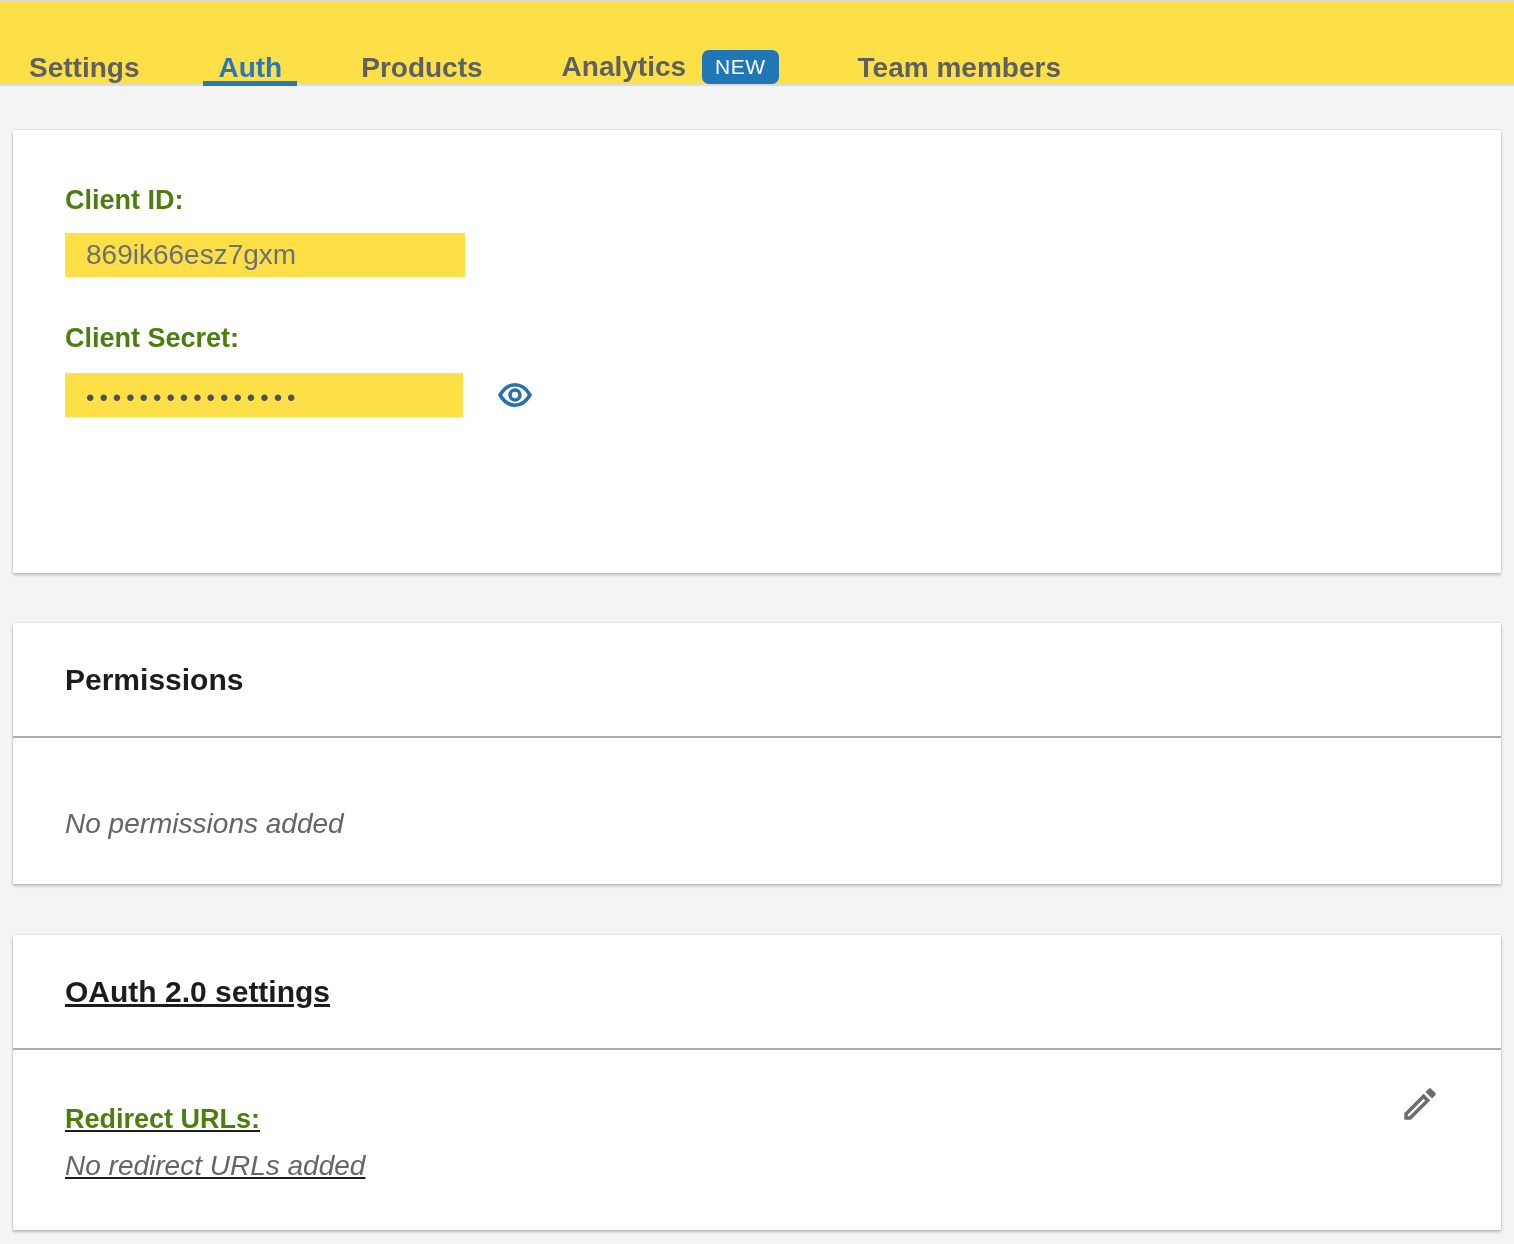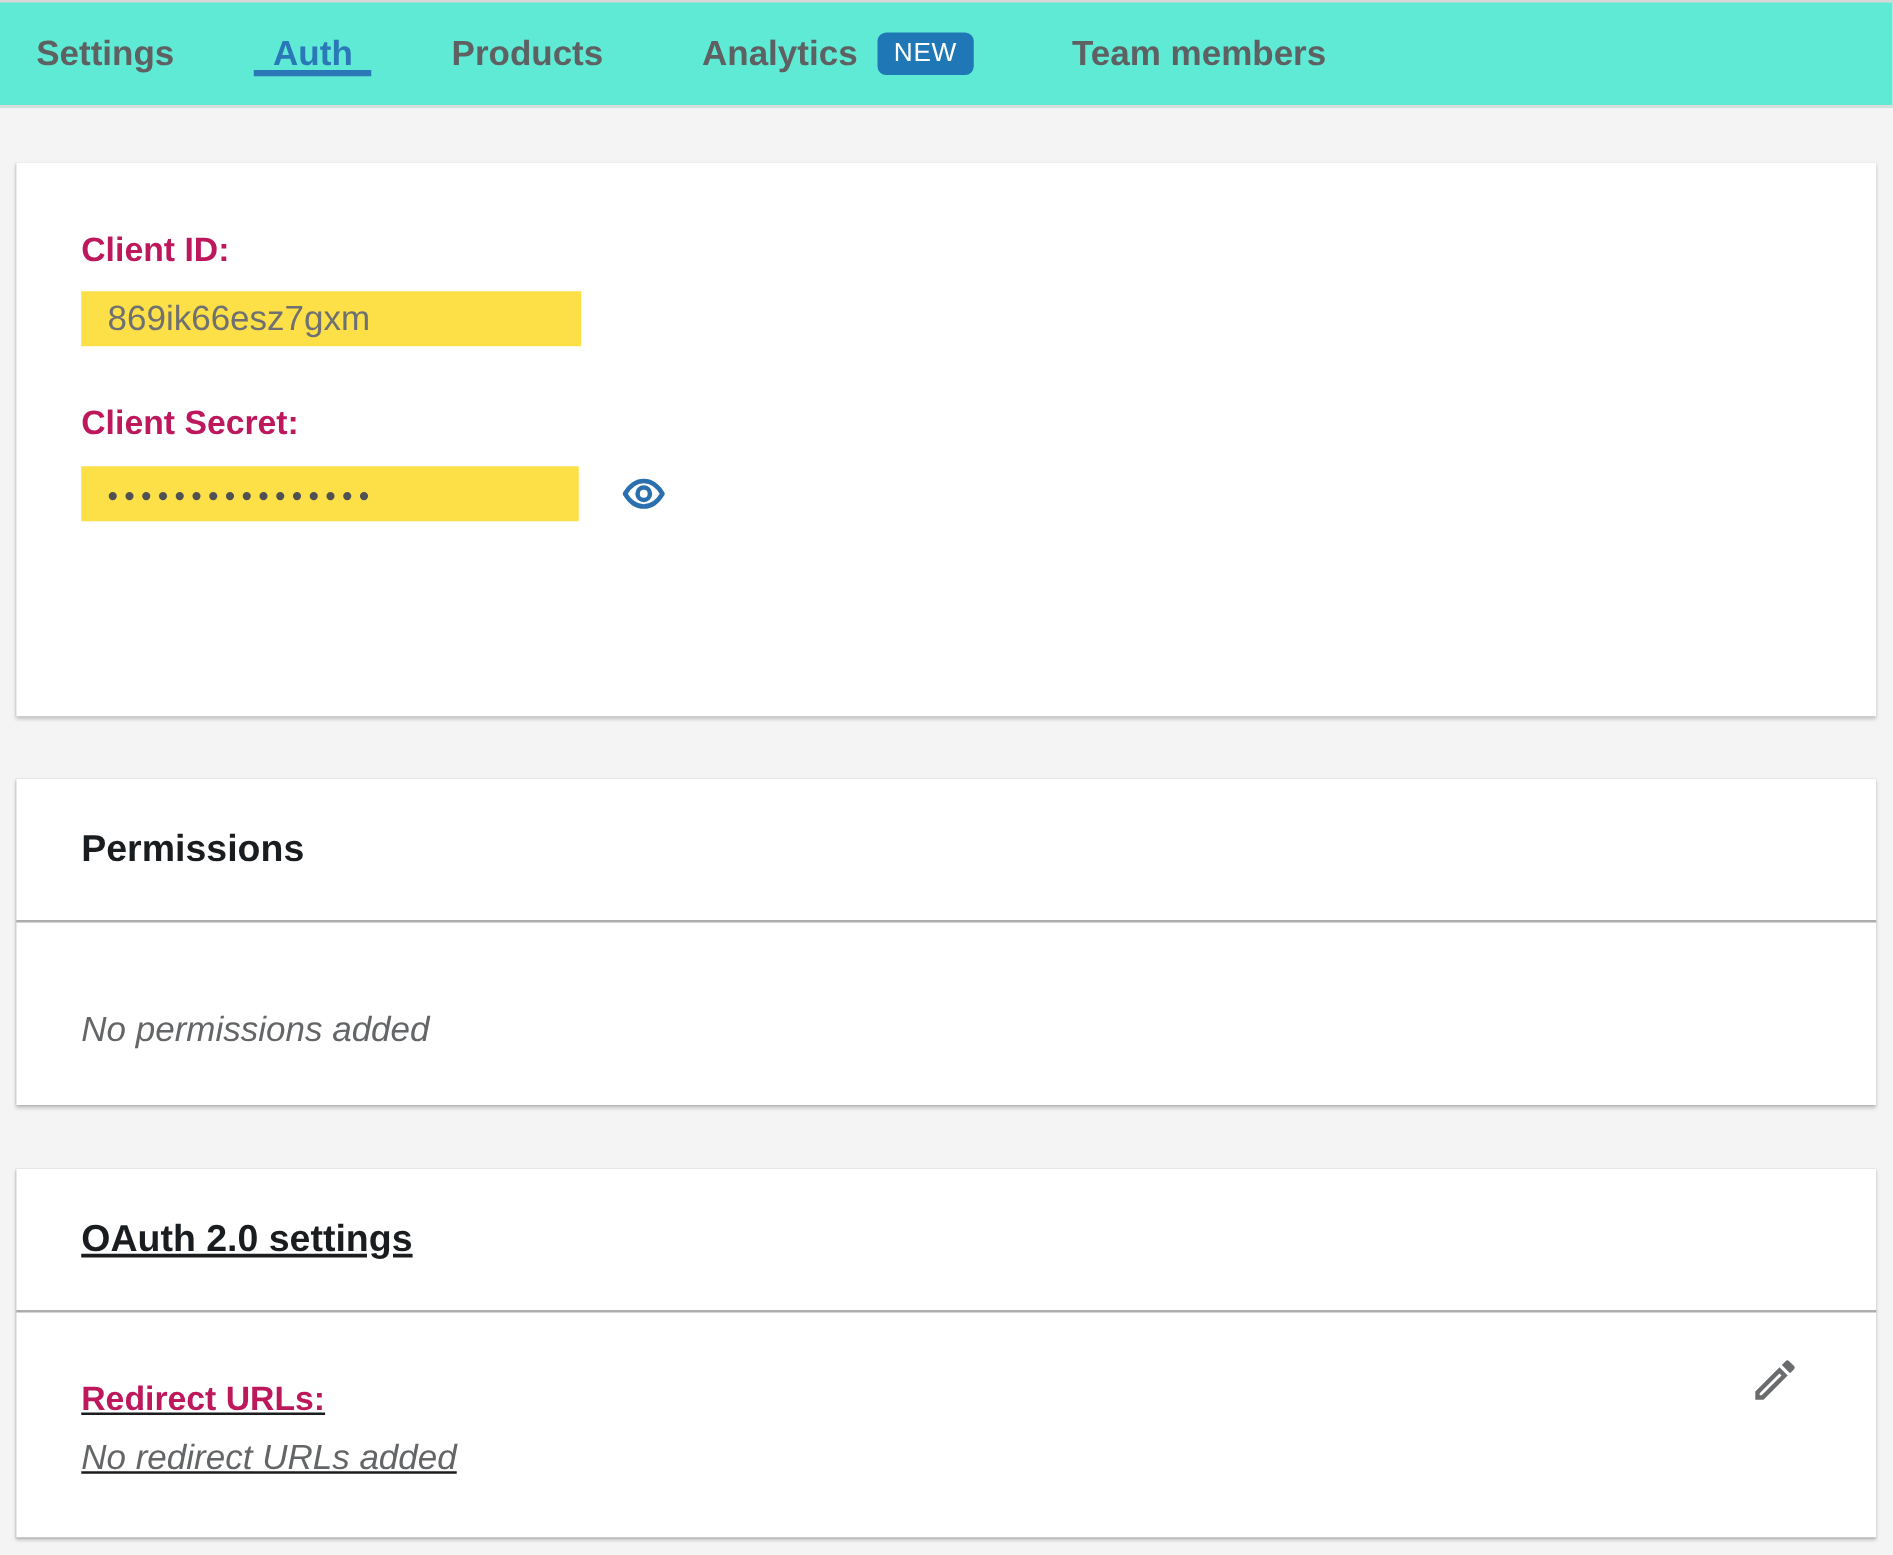--- a/index.html
+++ b/index.html
@@ -8,24 +8,24 @@
     position:relative;
     background:#f4f4f4;
     font-family:"Liberation Sans", sans-serif;
     color:#1b1d1f;
     overflow:hidden;
   }
 
   
   .tabbar {
     position:absolute; top:0; left:0; width:1514px; height:86px;
-    background:#5eead4;
+    background:#fde047;
     border-top:2px solid #d8d8d8;
     border-bottom:2px solid #dcdcdc;
-    display:flex; align-items:center;
+    display:flex; align-items:flex-end;
     padding-left:14px;
   }
   .tab {
     position:relative;
     display:flex; align-items:center;
     padding:0 15px;
     margin-right:49px;
     font-size:28px; font-weight:600; color:#5e6062;
     cursor:pointer; white-space:nowrap;
   }
@@ -58,21 +58,21 @@
   .card-header {
     height:115px;
     display:flex; align-items:center;
     padding-left:52px;
     border-bottom:2px solid #adadad;
     font-size:30px; font-weight:700; color:#1a1d20;
   }
   .card-body { position:relative; padding:0 52px; }
 
   .field-label {
-    font-size:27px; font-weight:700; color:#be185d;
+    font-size:27px; font-weight:700; color:#4d7c0f;
     line-height:34px;
   }
   #client-id-label { margin-top:53px; }
   #client-secret-label { margin-top:44px; }
 
   .value-box {
     width:400px; height:44px;
     background:#fde047;
     display:flex; align-items:center;
     padding-left:21px;

